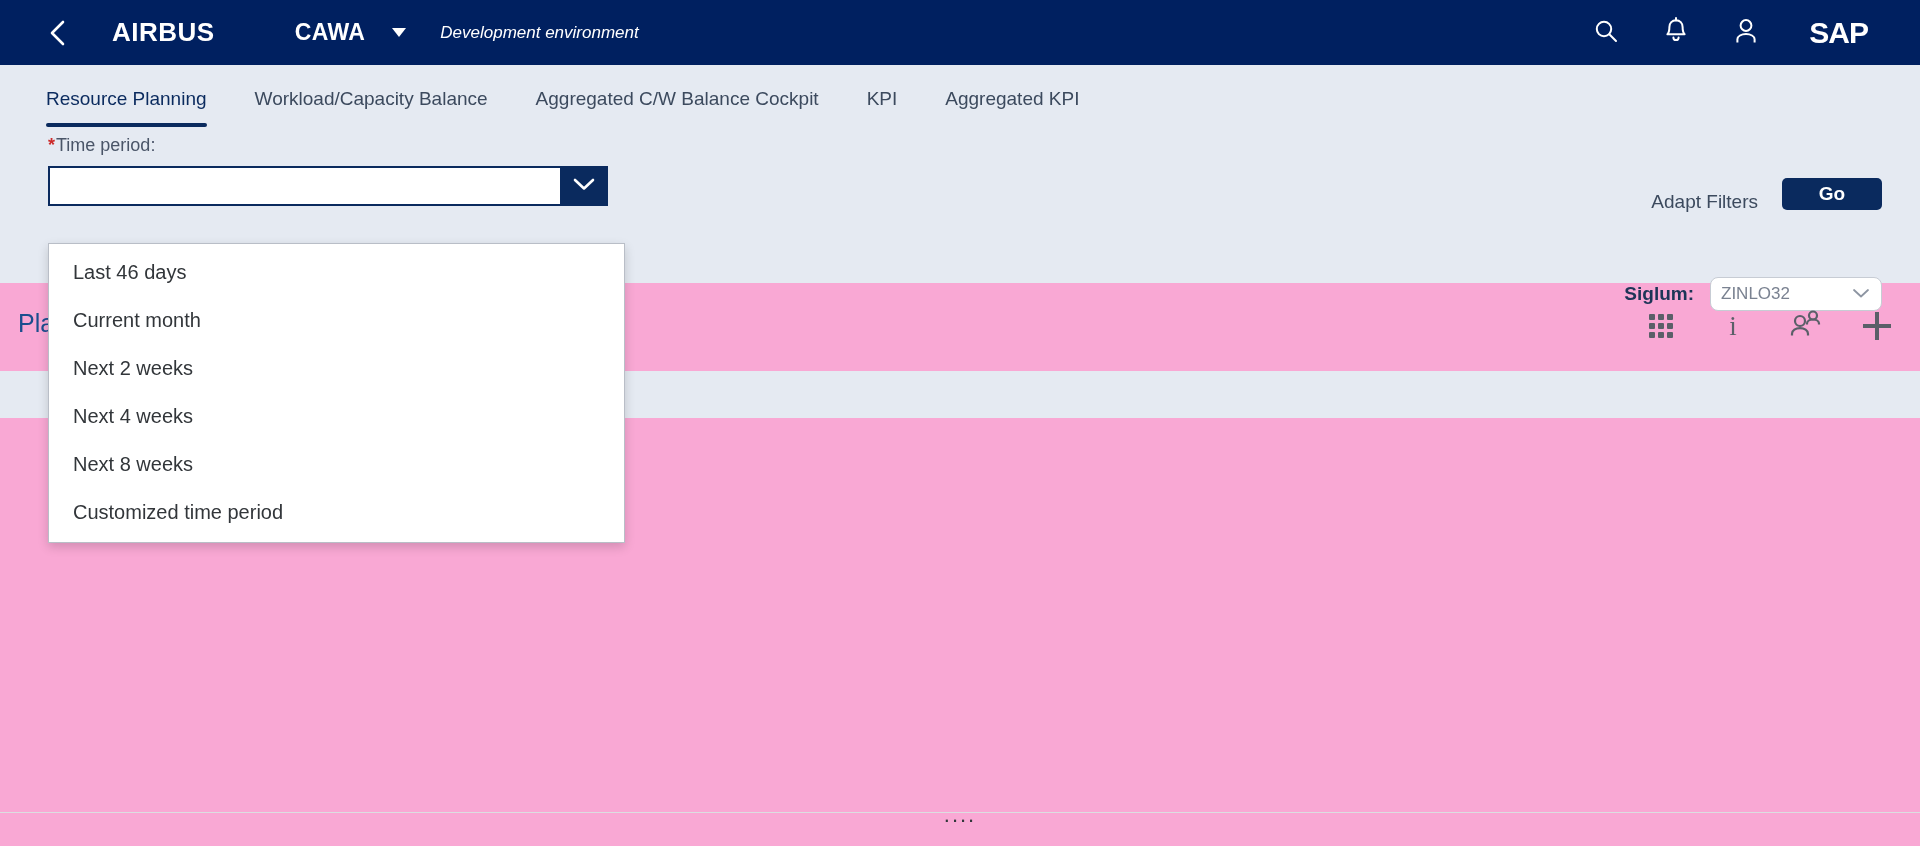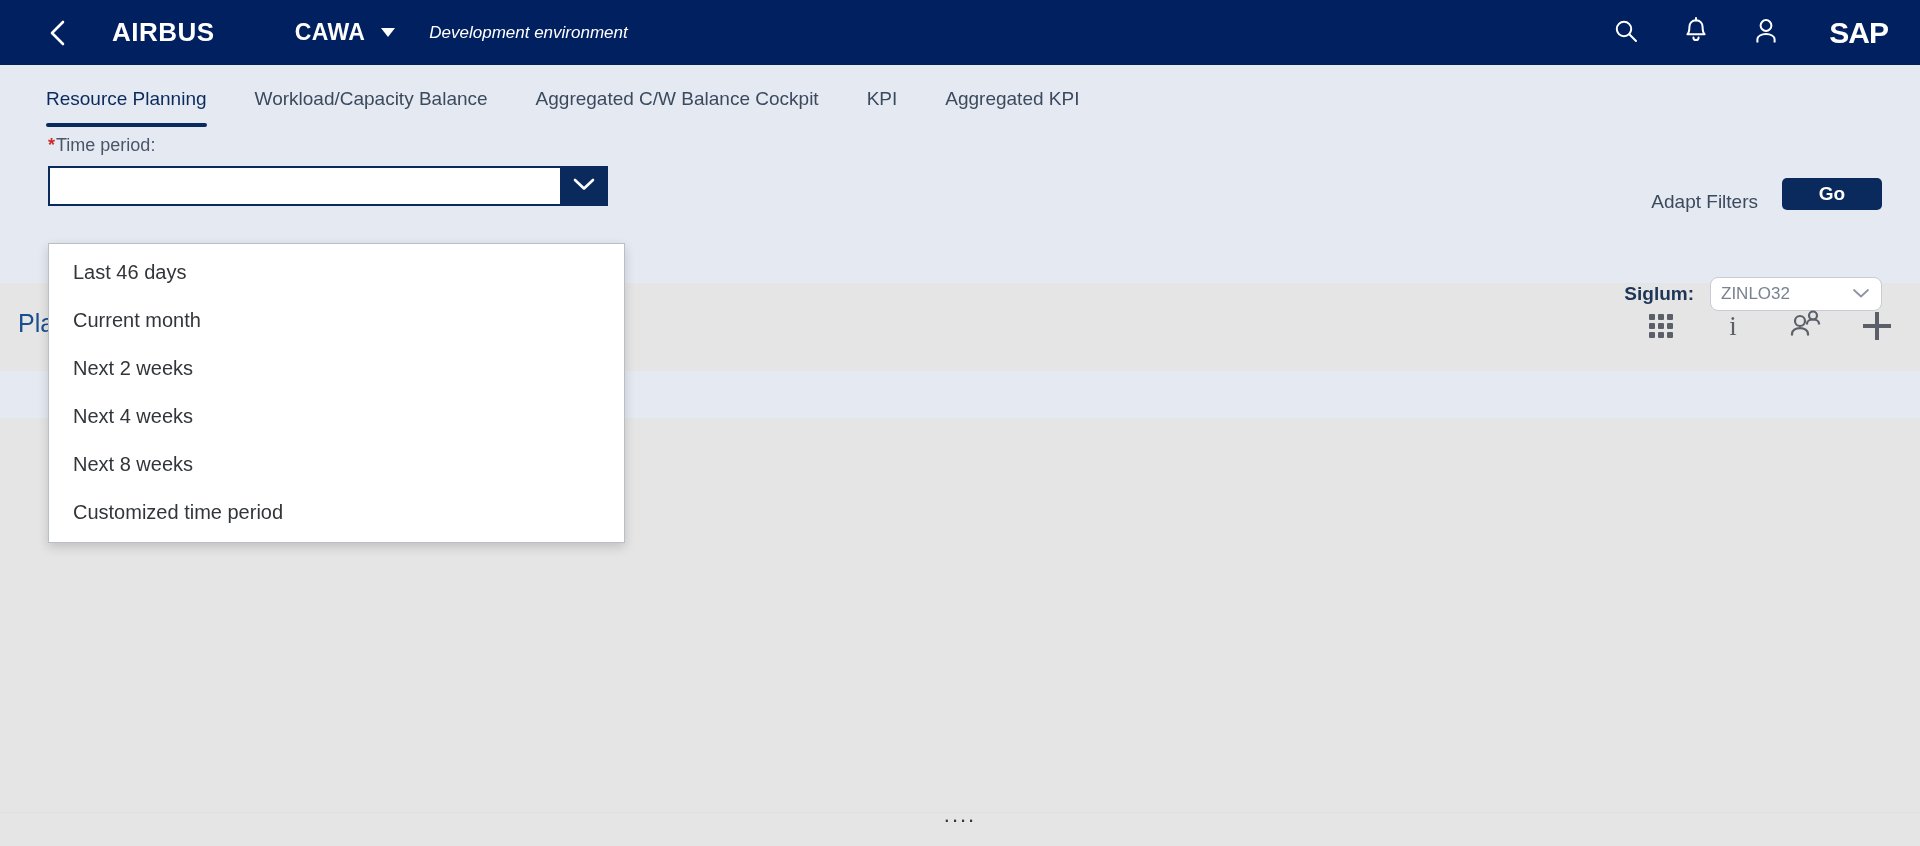--- a/index.html
+++ b/index.html
@@ -31,21 +31,21 @@
   .brand-logo {
     margin-left: 26px;
     color: #ffffff;
     font-size: 26px;
     font-weight: bold;
     letter-spacing: 0.5px;
     font-family: "Liberation Sans", sans-serif;
   }
   .app-title-wrap {
     margin-left: 80px;
-    display: flex; align-items: center; gap: 16px;
+    display: flex; align-items: center; gap: 27px;
     cursor: pointer;
   }
   .app-title {
     color: #ffffff;
     font-size: 23px;
     font-weight: bold;
     letter-spacing: 0.4px;
   }
   .caret-down {
     width: 0; height: 0;
@@ -56,21 +56,21 @@
   .env-label {
     margin-left: 34px;
     color: #ffffff;
     font-size: 17px;
     font-style: italic;
     font-family: "Liberation Sans", sans-serif;
   }
   .header-right {
     margin-left: auto;
     display: flex; align-items: center;
-    padding-right: 32px;
+    padding-right: 52px;
     gap: 40px;
   }
   .hdr-icon {
     width: 30px; height: 30px;
     display: flex; align-items: center; justify-content: center;
     cursor: pointer;
   }
   .sap-logo {
     color: #ffffff;
     font-size: 30px;
@@ -173,21 +173,21 @@
     cursor: pointer;
     font-family: "Liberation Sans", sans-serif;
   }
 
   
   .content {
     position: absolute;
     top: 283px; left: 0;
     width: 1920px;
     height: 563px;
-    background: #e5e5e5;
+    background: #f9a8d4;
   }
   .section-head {
     position: relative;
     height: 72px;
   }
   .siglum-row {
     position: absolute;
     right: 38px; top: -6px;
     display: flex; align-items: center; gap: 16px;
   }

